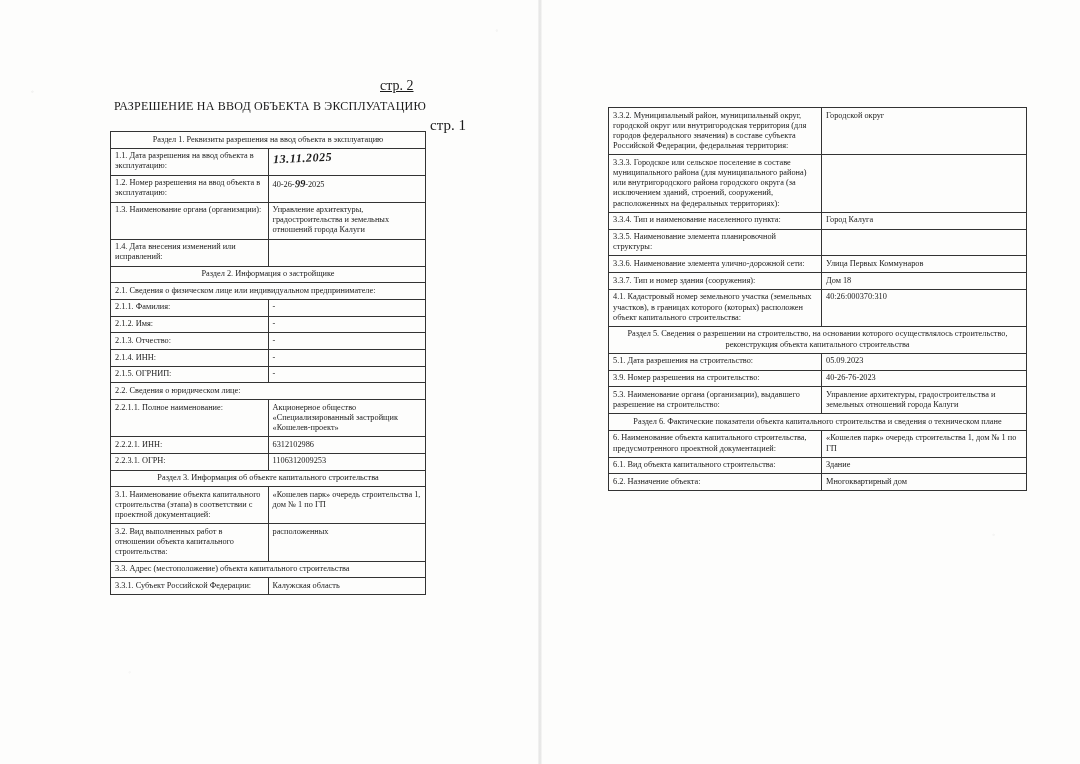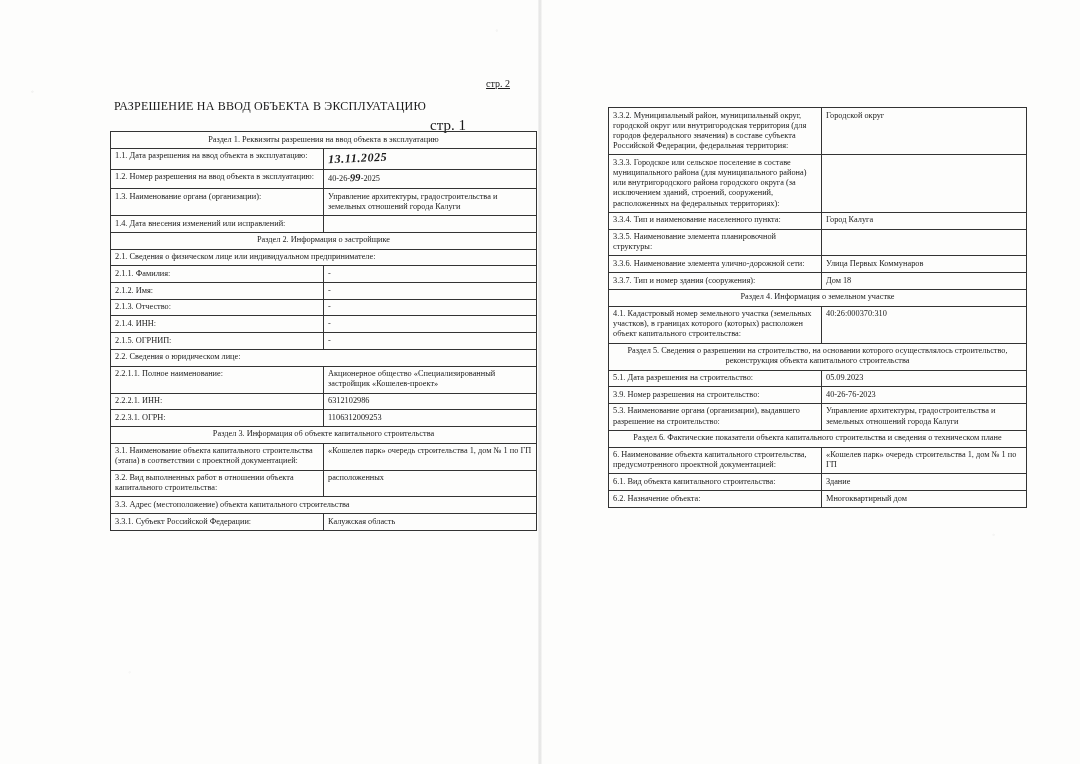--- a/index.html
+++ b/index.html
@@ -58,32 +58,31 @@
     left: 430px;
     width: 80px;
     text-align: left;
     font-size: 15px;
   }
   .page-num-right {
     position: absolute;
     top: 78px;
     left: 380px;
     width: 130px;
-    text-align: right;
-    font-size: 10px;
+    font-size: 14px;
     text-decoration: underline;
   }
   table.doc {
     position: absolute;
     border-collapse: collapse;
     table-layout: fixed;
     font-size: 8.3px;
     line-height: 1.23;
   }
-  table.left  { top: 131px; left: 110px; width: 427px; padding-left: 44px; }
+  table.left  { top: 131px; left: 110px; width: 316px; padding-left: 44px; }
   table.right { top: 107px; left: 608px; width: 400px; padding-left: 48px; }
   table.doc td {
     border: 1px solid #333;
     padding: 2.5px 4px 3px 4px;
     vertical-align: top;
   }
   td.label  { width: 204px; }
   td.value  { width: 196px; }
   td.section {
     text-align: center;
@@ -227,23 +226,20 @@
       </tr>
       <tr>
         <td class="label">3.3.6. Наименование элемента улично-дорожной сети:</td>
         <td class="value">Улица Первых Коммунаров</td>
       </tr>
       <tr>
         <td class="label">3.3.7. Тип и номер здания (сооружения):</td>
         <td class="value">Дом 18</td>
       </tr>
       <tr>
-        <td colspan="2" class="section">Раздел 4. Информация о земельном участке</td>
-      </tr>
-      <tr>
         <td class="label">4.1. Кадастровый номер земельного участка (земельных участков), в границах которого (которых) расположен объект капитального строительства:</td>
         <td class="value">40:26:000370:310</td>
       </tr>
       <tr>
         <td colspan="2" class="section">Раздел 5. Сведения о разрешении на строительство, на основании которого осуществлялось строительство, реконструкция объекта капитального строительства</td>
       </tr>
       <tr>
         <td class="label">5.1. Дата разрешения на строительство:</td>
         <td class="value">05.09.2023</td>
       </tr>

